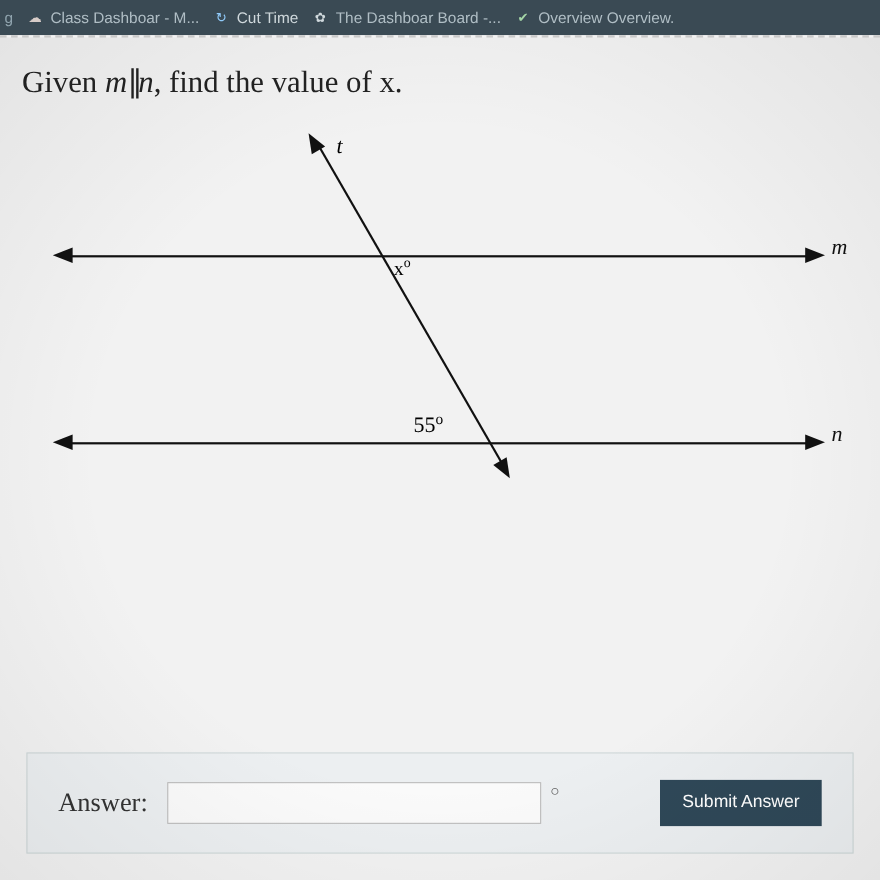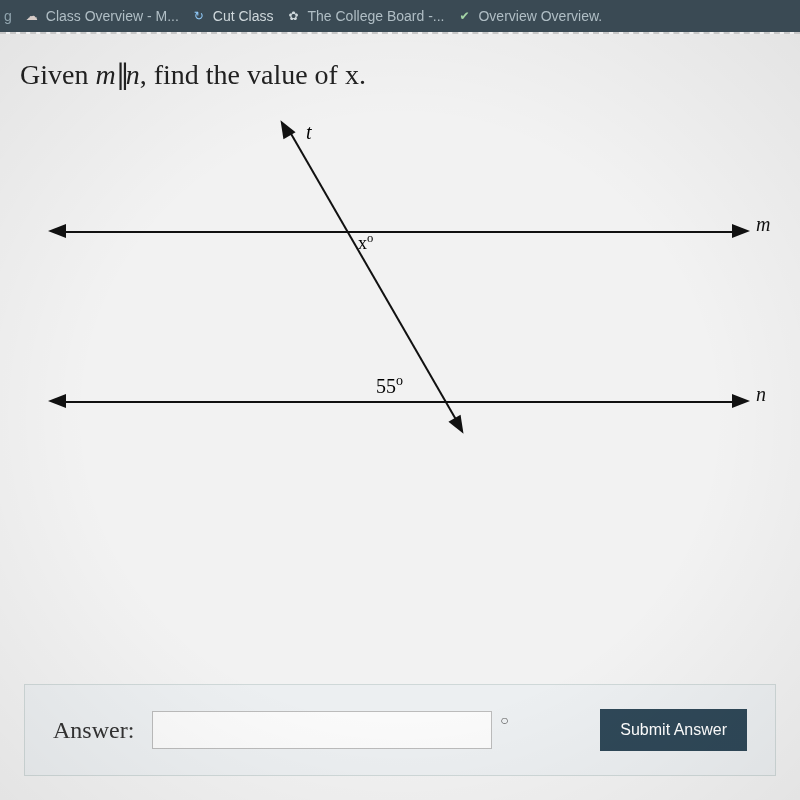--- a/index.html
+++ b/index.html
@@ -152,29 +152,29 @@
   }
 </style>
 </head>
 <body>
 
 <div class="tab-bar">
   <span style="color:#90a4ae;">g</span>
 
   <div class="tab-item">
     <span class="ico pb">☁</span>
-    <span>Class Overview - M...</span>
+    <span>Class Dashboar - M...</span>
   </div>
   <div class="tab-item active">
     <span class="ico ct">↻</span>
-    <span>Cut Class</span>
+    <span>Cut Time</span>
   </div>
   <div class="tab-item">
     <span class="ico cb">✿</span>
-    <span>The College Board -...</span>
+    <span>The Dashboar Board -...</span>
   </div>
   <div class="tab-item">
     <span class="ico ov">✔</span>
     <span>Overview Overview.</span>
   </div>
 </div>
 
 <div class="viewport">
 
   <div class="prompt">

